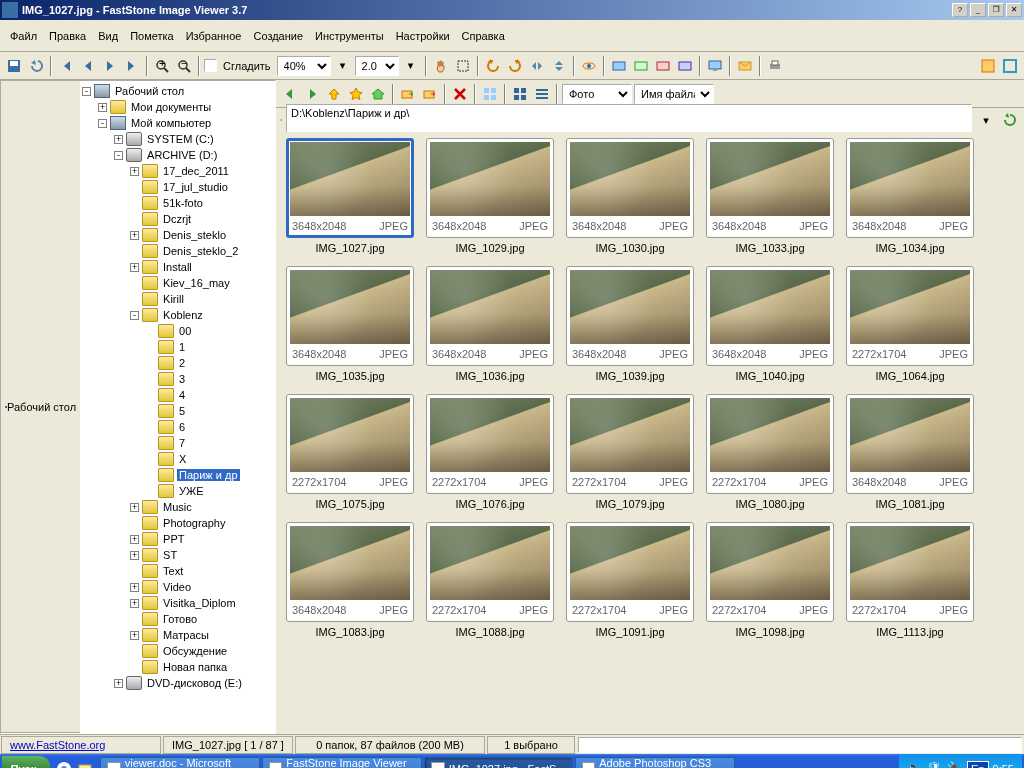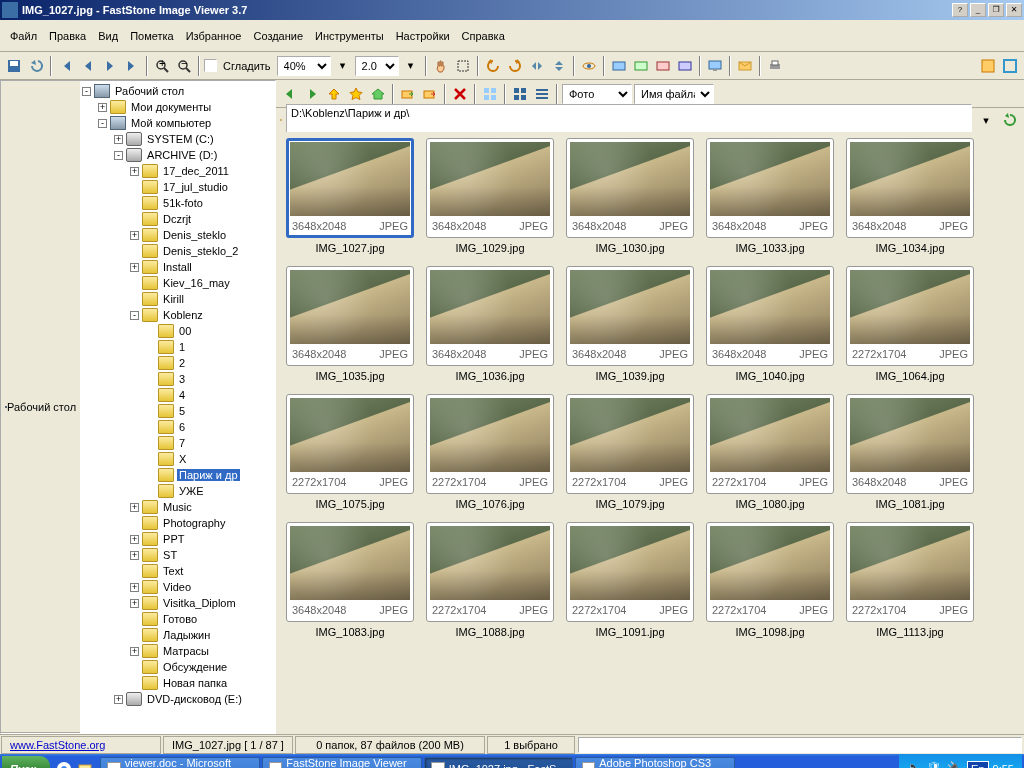--- a/index.html
+++ b/index.html
@@ -404,25 +404,20 @@
           <span class="exp">+</span>
           <span class="ficon folder-icon"></span>
           <span class="label">Visitka_Diplom</span>
         </div>
         <div class="tree-node" style="padding-left: 48px;">
           <span class="exp none"> </span>
           <span class="ficon folder-icon"></span>
           <span class="label">Готово</span>
         </div>
         <div class="tree-node" style="padding-left: 48px;">
-          <span class="exp none"> </span>
-          <span class="ficon folder-icon"></span>
-          <span class="label">Ладыжин</span>
-        </div>
-        <div class="tree-node" style="padding-left: 48px;">
           <span class="exp">+</span>
           <span class="ficon folder-icon"></span>
           <span class="label">Матрасы</span>
         </div>
         <div class="tree-node" style="padding-left: 48px;">
           <span class="exp none"> </span>
           <span class="ficon folder-icon"></span>
           <span class="label">Обсуждение</span>
         </div>
         <div class="tree-node" style="padding-left: 48px;">

